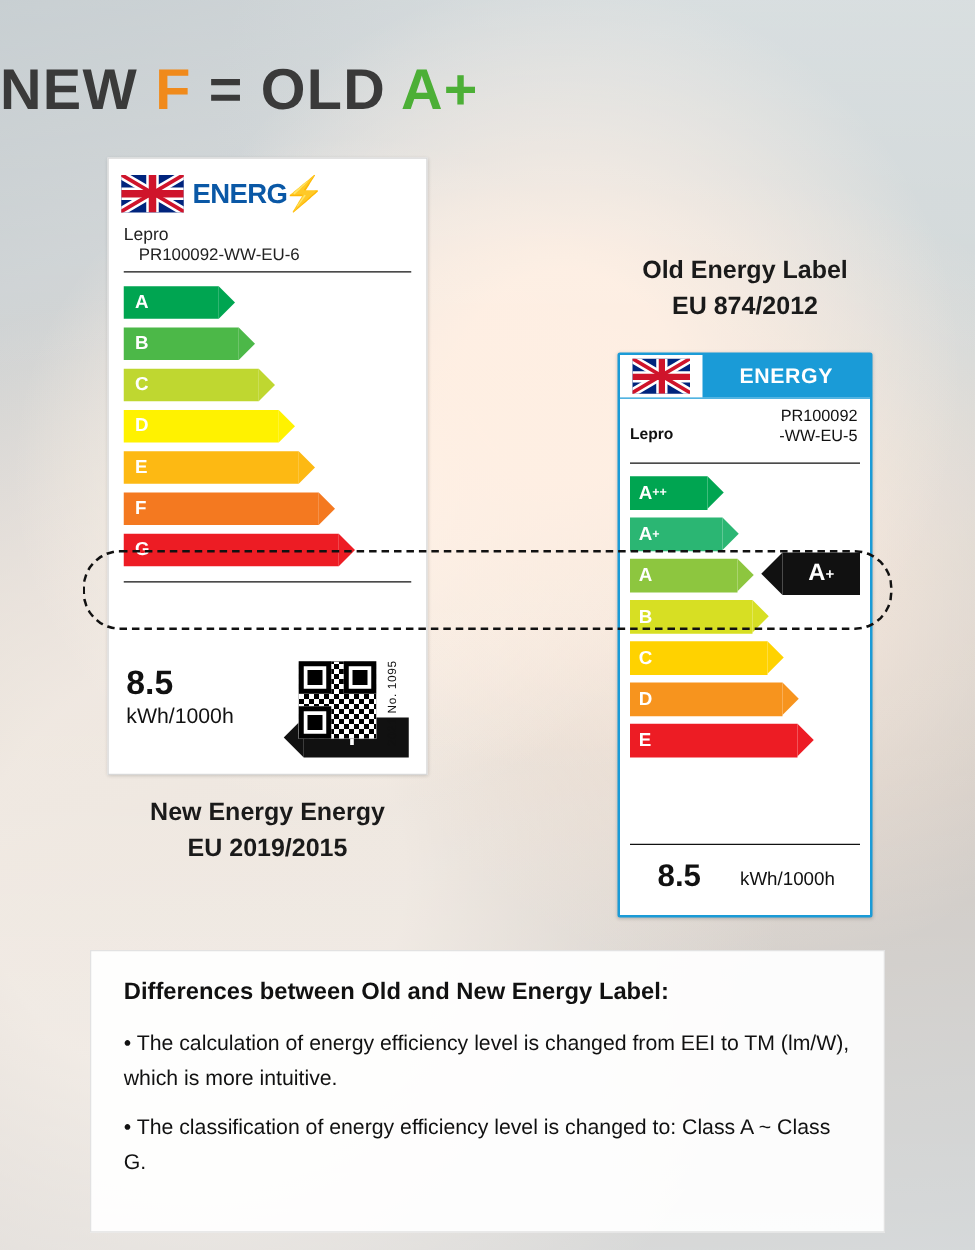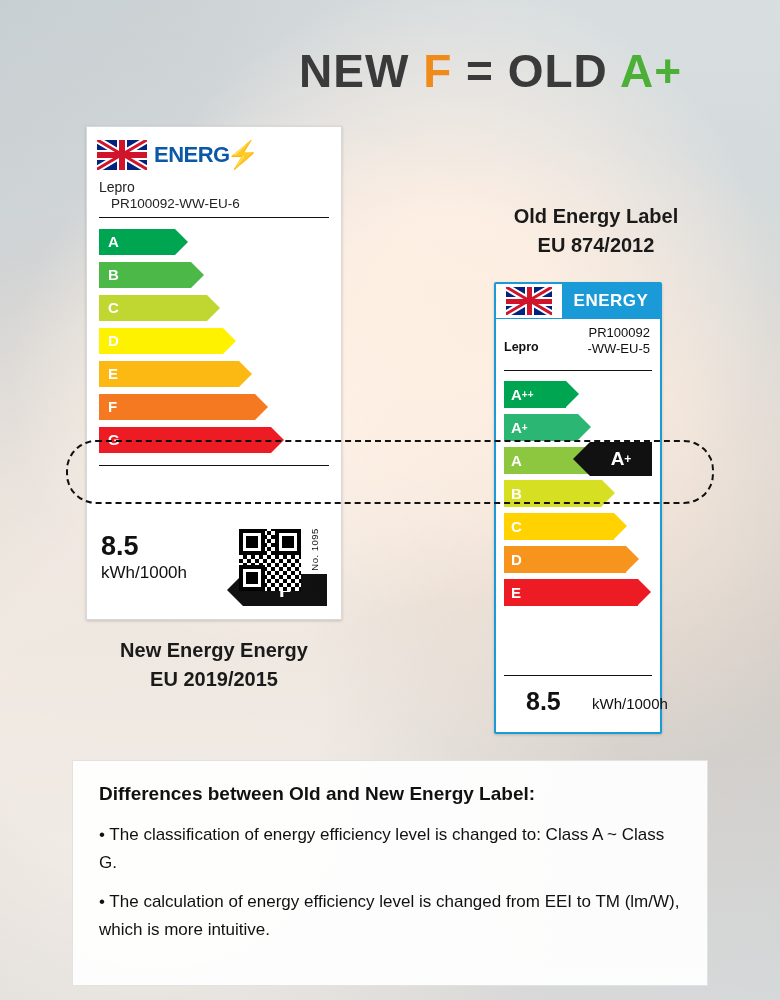--- a/index.html
+++ b/index.html
@@ -19,24 +19,23 @@
       radial-gradient(circle at 86% 14%, rgba(206,214,216,0.9) 0 16%, rgba(206,214,216,0) 46%),
       linear-gradient(160deg,#b9c2c6 0%,#cbd0d2 18%,#d8d2cc 38%,#cfc6bd 58%,#c9c4bf 78%,#bfc4c6 100%);
     filter:blur(0.5px);
   }
   #bgShade{
     position:absolute;inset:0;
     background:linear-gradient(180deg, rgba(255,255,255,0.22) 0%, rgba(255,255,255,0.05) 30%, rgba(255,255,255,0.10) 60%, rgba(255,255,255,0.35) 100%);
   }
   
   #headline{
-    position:absolute;left:0;top:44px;width:648px;text-align:right;
+    position:absolute;left:0;top:44px;width:648px;text-align:left;
     font-size:46px;font-weight:bold;letter-spacing:1px;color:#3a3a3a;
     white-space:nowrap;
-    padding-left:34px;
   }
   #headline .f{color:#f08a1b;}
   #headline .ap{color:#4caf36;}
 
   
   #newCard{
     position:absolute;left:86px;top:126px;width:256px;height:494px;
     background:#fff;border:1px solid #d8d8d8;box-sizing:border-box;
     box-shadow:0 1px 3px rgba(0,0,0,0.18);
   }
@@ -100,21 +99,21 @@
   #qr .fp{position:absolute;width:18px;height:18px;border:4px solid #000;background:#fff;}
   #qr .fp i{position:absolute;inset:3px;background:#000;}
   #reg{
     position:absolute;left:222px;top:2px;width:14px;height:70px;
     font-size:9.5px;color:#111;writing-mode:vertical-rl;text-orientation:mixed;
     transform:rotate(180deg);letter-spacing:0.5px;white-space:nowrap;
   }
 
   
   #oldCard{
-    position:absolute;left:494px;top:282px;width:168px;height:452px;
+    position:absolute;left:494px;top:282px;width:204px;height:452px;
     background:#fff;border:2px solid #1a9bd7;box-sizing:border-box;border-radius:2px;
     box-shadow:0 1px 3px rgba(0,0,0,0.18);
   }
   #oldHead{display:flex;align-items:stretch;height:34px;border-bottom:1px solid #1a9bd7;}
   #oldHead .flagwrap{width:66px;display:flex;align-items:center;justify-content:center;}
   #oldHead .bluebar{
     flex:1;background:#1a9bd7;color:#fff;font-weight:bold;font-size:17px;
     display:flex;align-items:center;justify-content:center;letter-spacing:0.5px;
   }
   #oldModel{text-align:right;padding:6px 10px 0 0;font-size:13px;color:#111;line-height:1.25;}
@@ -339,15 +338,15 @@
   <div>EU 2019/2015</div>
 </div>
 
 <div class="cap" id="capOld">
   <div>Old Energy Label</div>
   <div>EU 874/2012</div>
 </div>
 
 <div id="info">
   <div id="infoTitle">Differences between Old and New Energy Label:</div>
+  <div class="bullet">• The calculation of energy efficiency level is changed from EEI to TM (lm/W), which is more intuitive.</div>
   <div class="bullet">• The classification of energy efficiency level is changed to: Class A ~ Class G.</div>
-  <div class="bullet">• The calculation of energy efficiency level is changed from EEI to TM (lm/W), which is more intuitive.</div>
 </div>
 
 </body></html>

